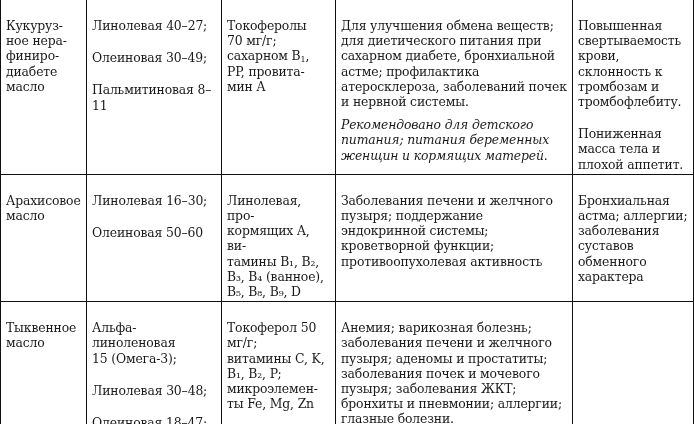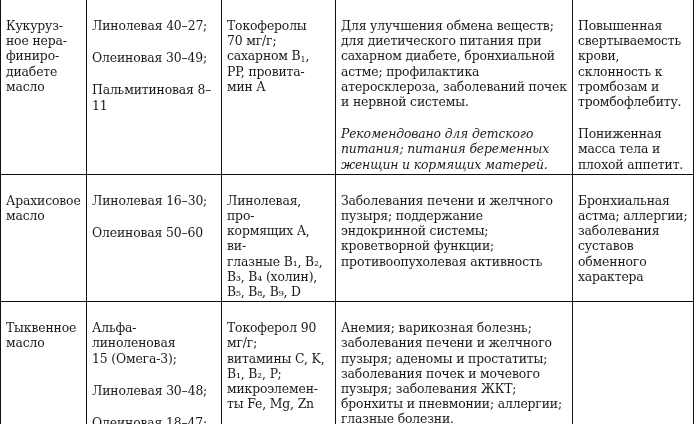--- a/index.html
+++ b/index.html
@@ -15,21 +15,21 @@
     position: absolute; left: 0; top: -1px;
   }
   td {
     border: 1.5px solid #111;
     vertical-align: top;
     padding: 18px 5px 2px 5px;
     letter-spacing: -0.15px;
   }
   p { margin: 0; }
   .gap { margin-top: 17px; }
-  .gap-s { margin-top: 17px; }
+  .gap-s { margin-top: 8px; }
   .it { font-style: italic; }
   sub { font-size: 8px; vertical-align: -2px; line-height: 0; }
   tr.r1 { height: 156px; }
   tr.r2 { height: 79px; }
   tr.r3 { height: 189px; }
 </style>
 </head>
 <body>
 
 <table>
@@ -76,43 +76,43 @@
     <td>
       <p>Арахисовое масло</p>
     </td>
     <td>
       <p>Линолевая 16–30;</p>
       <p class="gap">Олеиновая 50–60</p>
     </td>
     <td>
       <p>Линолевая, про-</p>
       <p>кормящих A, ви-</p>
-      <p>глазные B₁, B₂,</p>
-      <p>B₃, B₄ (холин),</p>
+      <p>тамины B₁, B₂,</p>
+      <p>B₃, B₄ (ванное),</p>
       <p>B₅, B₈, B₉, D</p>
     </td>
     <td>
       <p>Заболевания печени и желчного пузыря; поддержание эндокринной системы; кроветворной функции; противоопухолевая активность</p>
     </td>
     <td>
       <p>Бронхиальная астма; аллергии; заболевания суставов обменного характера</p>
     </td>
   </tr>
 
   <tr class="r3">
     <td>
       <p>Тыквенное масло</p>
     </td>
     <td>
       <p style="width:100px">Альфа-линоленовая 15 (Омега-3);</p>
       <p class="gap">Линолевая 30–48;</p>
       <p class="gap">Олеиновая 18–47;</p>
     </td>
     <td>
-      <p>Токоферол 90</p>
+      <p>Токоферол 50</p>
       <p>мг/г;</p>
       <p>витамины C, K,</p>
       <p>B₁, B₂, P;</p>
       <p>микроэлемен-</p>
       <p>ты Fe, Mg, Zn</p>
     </td>
     <td>
       <p>Анемия; варикозная болезнь; заболевания печени и желчного пузыря; аденомы и простатиты; заболевания почек и мочевого пузыря; заболевания ЖКТ; бронхиты и пневмонии; аллергии; глазные болезни. Противогрибковое и глистогонное действие.</p>
       <p class="gap-s it">Рекомендовано для детского питания, питания беременных женщин и кормящих матерей.</p>
     </td>

